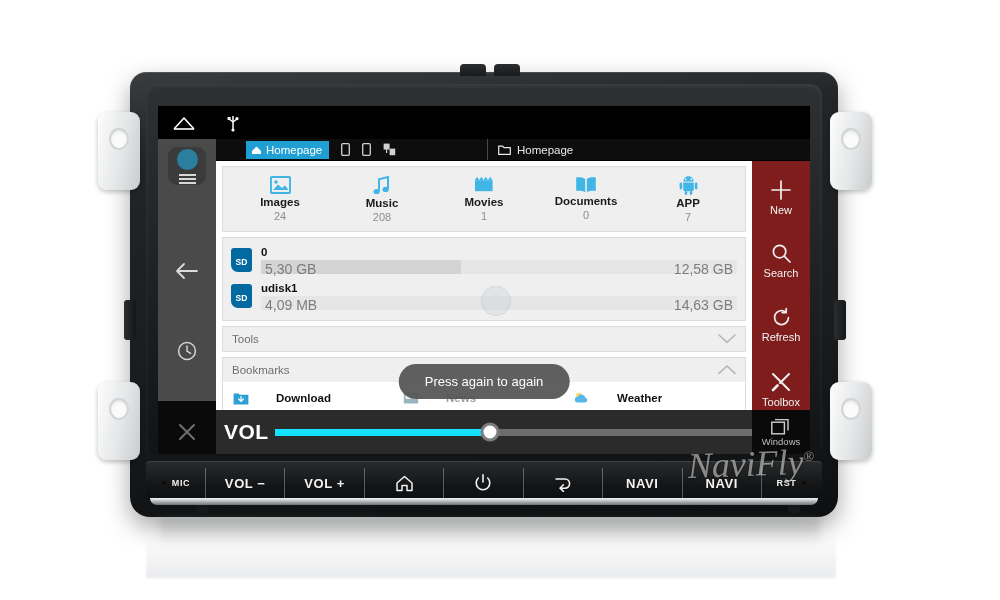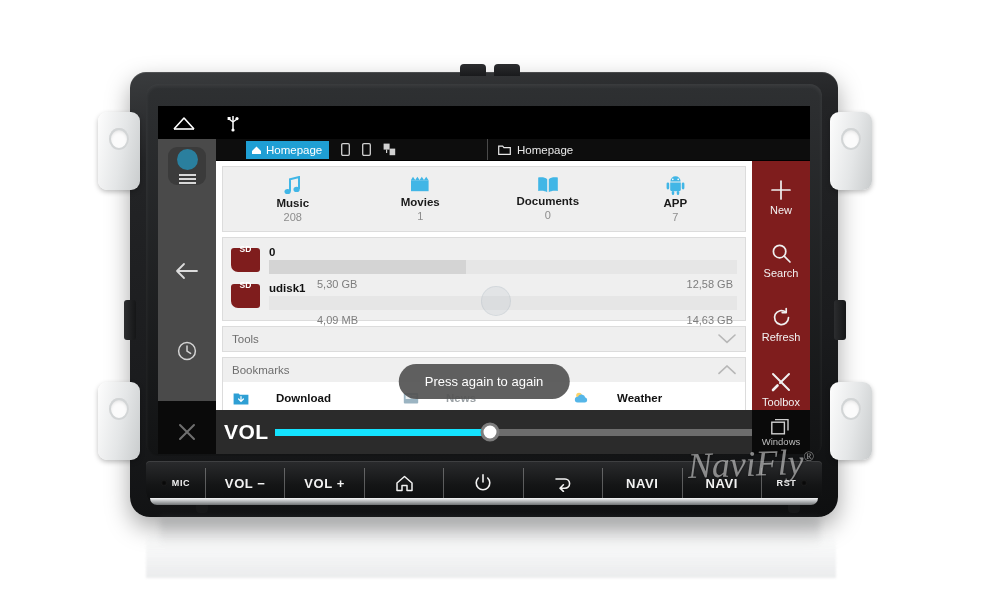--- a/index.html
+++ b/index.html
@@ -140,30 +140,30 @@
   
   .cats { display:flex; padding:9px 6px 8px 6px; }
   .cat { flex:1; display:flex; flex-direction:column; align-items:center; gap:2px; }
   .cat .clabel { font-size:11.5px; color:#1a1a1a; font-weight:bold; }
   .cat .ccount { font-size:11px; color:#8d8d8d; }
 
   
   .storages { padding:4px 8px 6px 8px; position:relative; }
   .srow { display:flex; align-items:center; gap:9px; padding:4px 0; }
   .sd {
-    width:29px; height:24px; background:#7f1d1d; color:#fff;
+    width:21px; height:24px; background:#0369a1; color:#fff;
     font-size:8.5px; font-weight:bold; border-radius:3px 3px 3px 7px;
-    display:flex; align-items:flex-end; justify-content:center; padding-bottom:18px;
+    display:flex; align-items:flex-end; justify-content:center; padding-bottom:5px;
     letter-spacing:.2px;
   }
   .sbody { flex:1; }
   .sname { font-size:11.5px; color:#111; font-weight:bold; margin-bottom:2px; }
   .sbar { position:relative; height:14px; background:#e6e6e6; }
   .sfill { position:absolute; left:0; top:0; bottom:0; background:#d4d4d4; }
-  .sused, .stotal { position:absolute; top:17px; font-size:11px; color:#7d7d7d; line-height:14px;margin-left:44px; }
+  .sused, .stotal { position:absolute; top:2px; font-size:14px; color:#7d7d7d; line-height:14px; }
   .sused { left:4px; }
   .stotal { right:4px; }
   .ripple {
     position:absolute; left:258px; top:48px; width:30px; height:30px;
     border-radius:50%; background:rgba(160,175,185,.16);
     box-shadow: inset 0 0 0 1px rgba(150,165,175,.18);
   }
 
   
   .sect {
@@ -407,20 +407,31 @@
               <path d="M3 19 L7.5 14.5" stroke="#f0f0f0" stroke-width="2.6" stroke-linecap="round"></path>
             </svg>
         </span>
         <span class="lbl">Toolbox</span>
       </div>
     </div>
 
     <div class="content">
 
       <div class="card cats">
+        <div class="cat">
+          <span class="ico">
+            <svg width="21" height="18" viewBox="0 0 21 18">
+                <rect x="0.9" y="0.9" width="19.2" height="16.2" rx="1.5" fill="none" stroke="#41b6e6" stroke-width="2"></rect>
+                <circle cx="6" cy="6" r="1.8" fill="#41b6e6"></circle>
+                <path d="M3 14 L8 8.5 L12 12 L15 9.5 L18.5 14 Z" fill="#41b6e6"></path>
+              </svg>
+          </span>
+          <span class="clabel">Images</span>
+          <span class="ccount">24</span>
+        </div>
         <div class="cat">
           <span class="ico">
             <svg width="18" height="19" viewBox="0 0 18 19">
                 <path d="M6 15.2 V3.2 L15 1 V13" fill="none" stroke="#41b6e6" stroke-width="2"></path>
                 <ellipse cx="3.6" cy="15.5" rx="3.1" ry="2.6" fill="#41b6e6"></ellipse>
                 <ellipse cx="12.6" cy="13.4" rx="3.1" ry="2.6" fill="#41b6e6"></ellipse>
               </svg>
           </span>
           <span class="clabel">Music</span>
           <span class="ccount">208</span>

